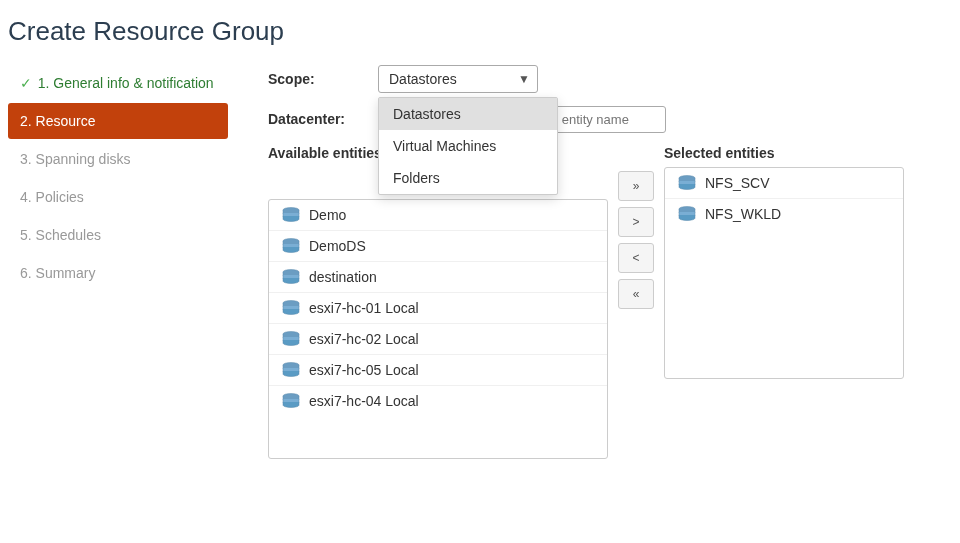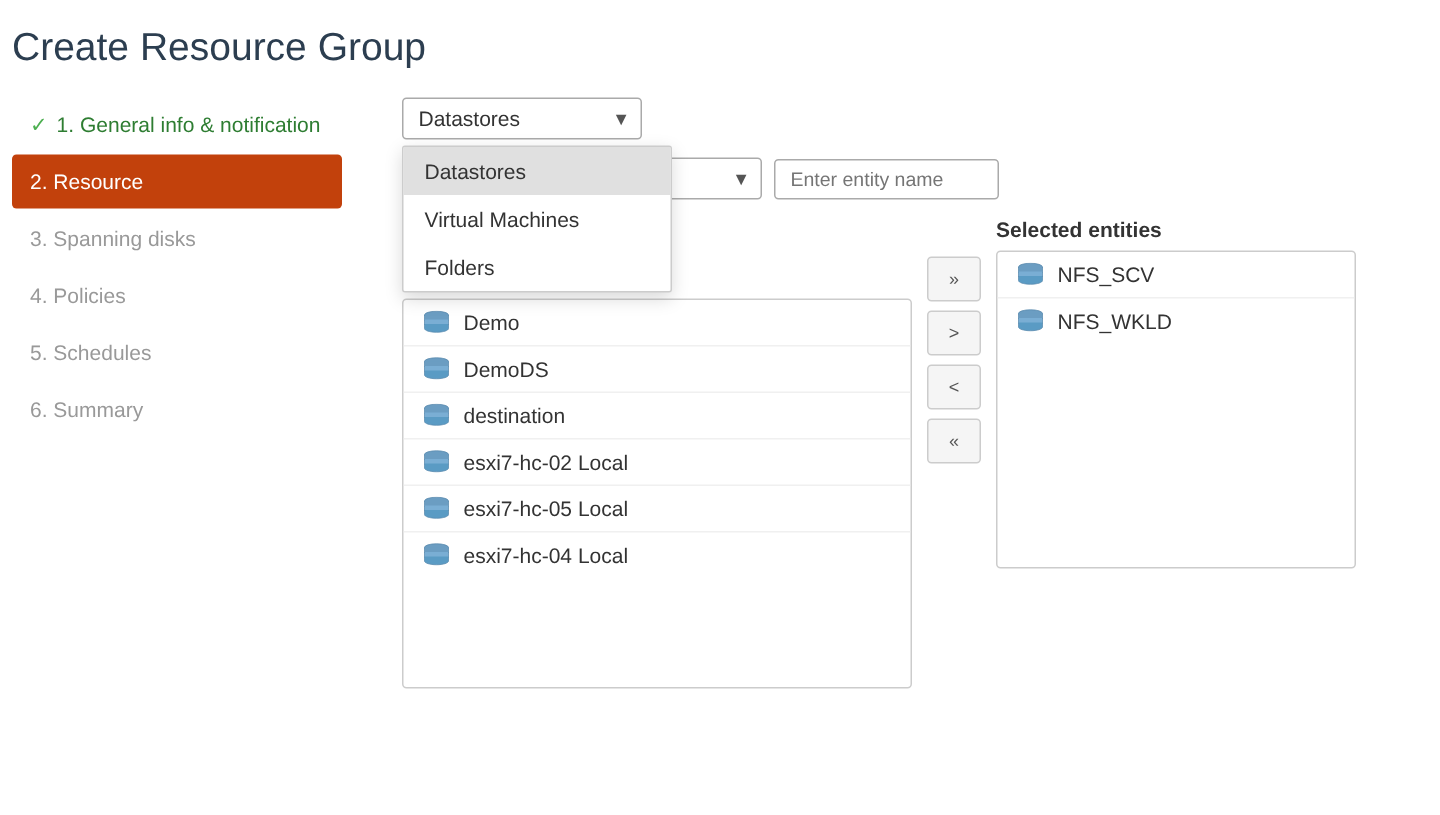--- a/index.html
+++ b/index.html
@@ -301,20 +301,21 @@
         <span>5. Schedules</span>
       </div>
       <div class="step-item inactive">
         <span>6. Summary</span>
       </div>
     </nav>
 
     <div class="main-area">
 
       <div class="form-row">
+        <label class="form-label">Scope:</label>
         <div class="dropdown-wrapper">
           <div style="position:relative; display:inline-block;">
             <select class="scope-select">
               <option>Datastores</option>
               <option>Virtual Machines</option>
               <option>Tags</option>
               <option>Folders</option>
             </select>
             <span class="dropdown-arrow">▼</span>
           </div>
@@ -380,20 +381,31 @@
             </div>
             <div class="entity-list-item">
               <span class="db-icon">
                 <svg viewBox="0 0 20 16" fill="none" xmlns="http://www.w3.org/2000/svg">
                   <ellipse cx="10" cy="3" rx="8" ry="2.5" fill="#6b9dc2" stroke="#5a8aad" stroke-width="0.5"></ellipse>
                   <path d="M2 3v3c0 1.38 3.58 2.5 8 2.5s8-1.12 8-2.5V3" fill="#6b9dc2" stroke="#5a8aad" stroke-width="0.5"></path>
                   <path d="M2 6v3c0 1.38 3.58 2.5 8 2.5s8-1.12 8-2.5V6" fill="#7aaed4" stroke="#5a8aad" stroke-width="0.5"></path>
                   <path d="M2 9v3c0 1.38 3.58 2.5 8 2.5s8-1.12 8-2.5V9" fill="#5a9bc4" stroke="#5a8aad" stroke-width="0.5"></path>
                 </svg>
               </span>
+              <span>esxi7-hc-01 Local</span>
+            </div>
+            <div class="entity-list-item">
+              <span class="db-icon">
+                <svg viewBox="0 0 20 16" fill="none" xmlns="http://www.w3.org/2000/svg">
+                  <ellipse cx="10" cy="3" rx="8" ry="2.5" fill="#6b9dc2" stroke="#5a8aad" stroke-width="0.5"></ellipse>
+                  <path d="M2 3v3c0 1.38 3.58 2.5 8 2.5s8-1.12 8-2.5V3" fill="#6b9dc2" stroke="#5a8aad" stroke-width="0.5"></path>
+                  <path d="M2 6v3c0 1.38 3.58 2.5 8 2.5s8-1.12 8-2.5V6" fill="#7aaed4" stroke="#5a8aad" stroke-width="0.5"></path>
+                  <path d="M2 9v3c0 1.38 3.58 2.5 8 2.5s8-1.12 8-2.5V9" fill="#5a9bc4" stroke="#5a8aad" stroke-width="0.5"></path>
+                </svg>
+              </span>
               <span>esxi7-hc-02 Local</span>
             </div>
             <div class="entity-list-item">
               <span class="db-icon">
                 <svg viewBox="0 0 20 16" fill="none" xmlns="http://www.w3.org/2000/svg">
                   <ellipse cx="10" cy="3" rx="8" ry="2.5" fill="#6b9dc2" stroke="#5a8aad" stroke-width="0.5"></ellipse>
                   <path d="M2 3v3c0 1.38 3.58 2.5 8 2.5s8-1.12 8-2.5V3" fill="#6b9dc2" stroke="#5a8aad" stroke-width="0.5"></path>
                   <path d="M2 6v3c0 1.38 3.58 2.5 8 2.5s8-1.12 8-2.5V6" fill="#7aaed4" stroke="#5a8aad" stroke-width="0.5"></path>
                   <path d="M2 9v3c0 1.38 3.58 2.5 8 2.5s8-1.12 8-2.5V9" fill="#5a9bc4" stroke="#5a8aad" stroke-width="0.5"></path>
                 </svg>

